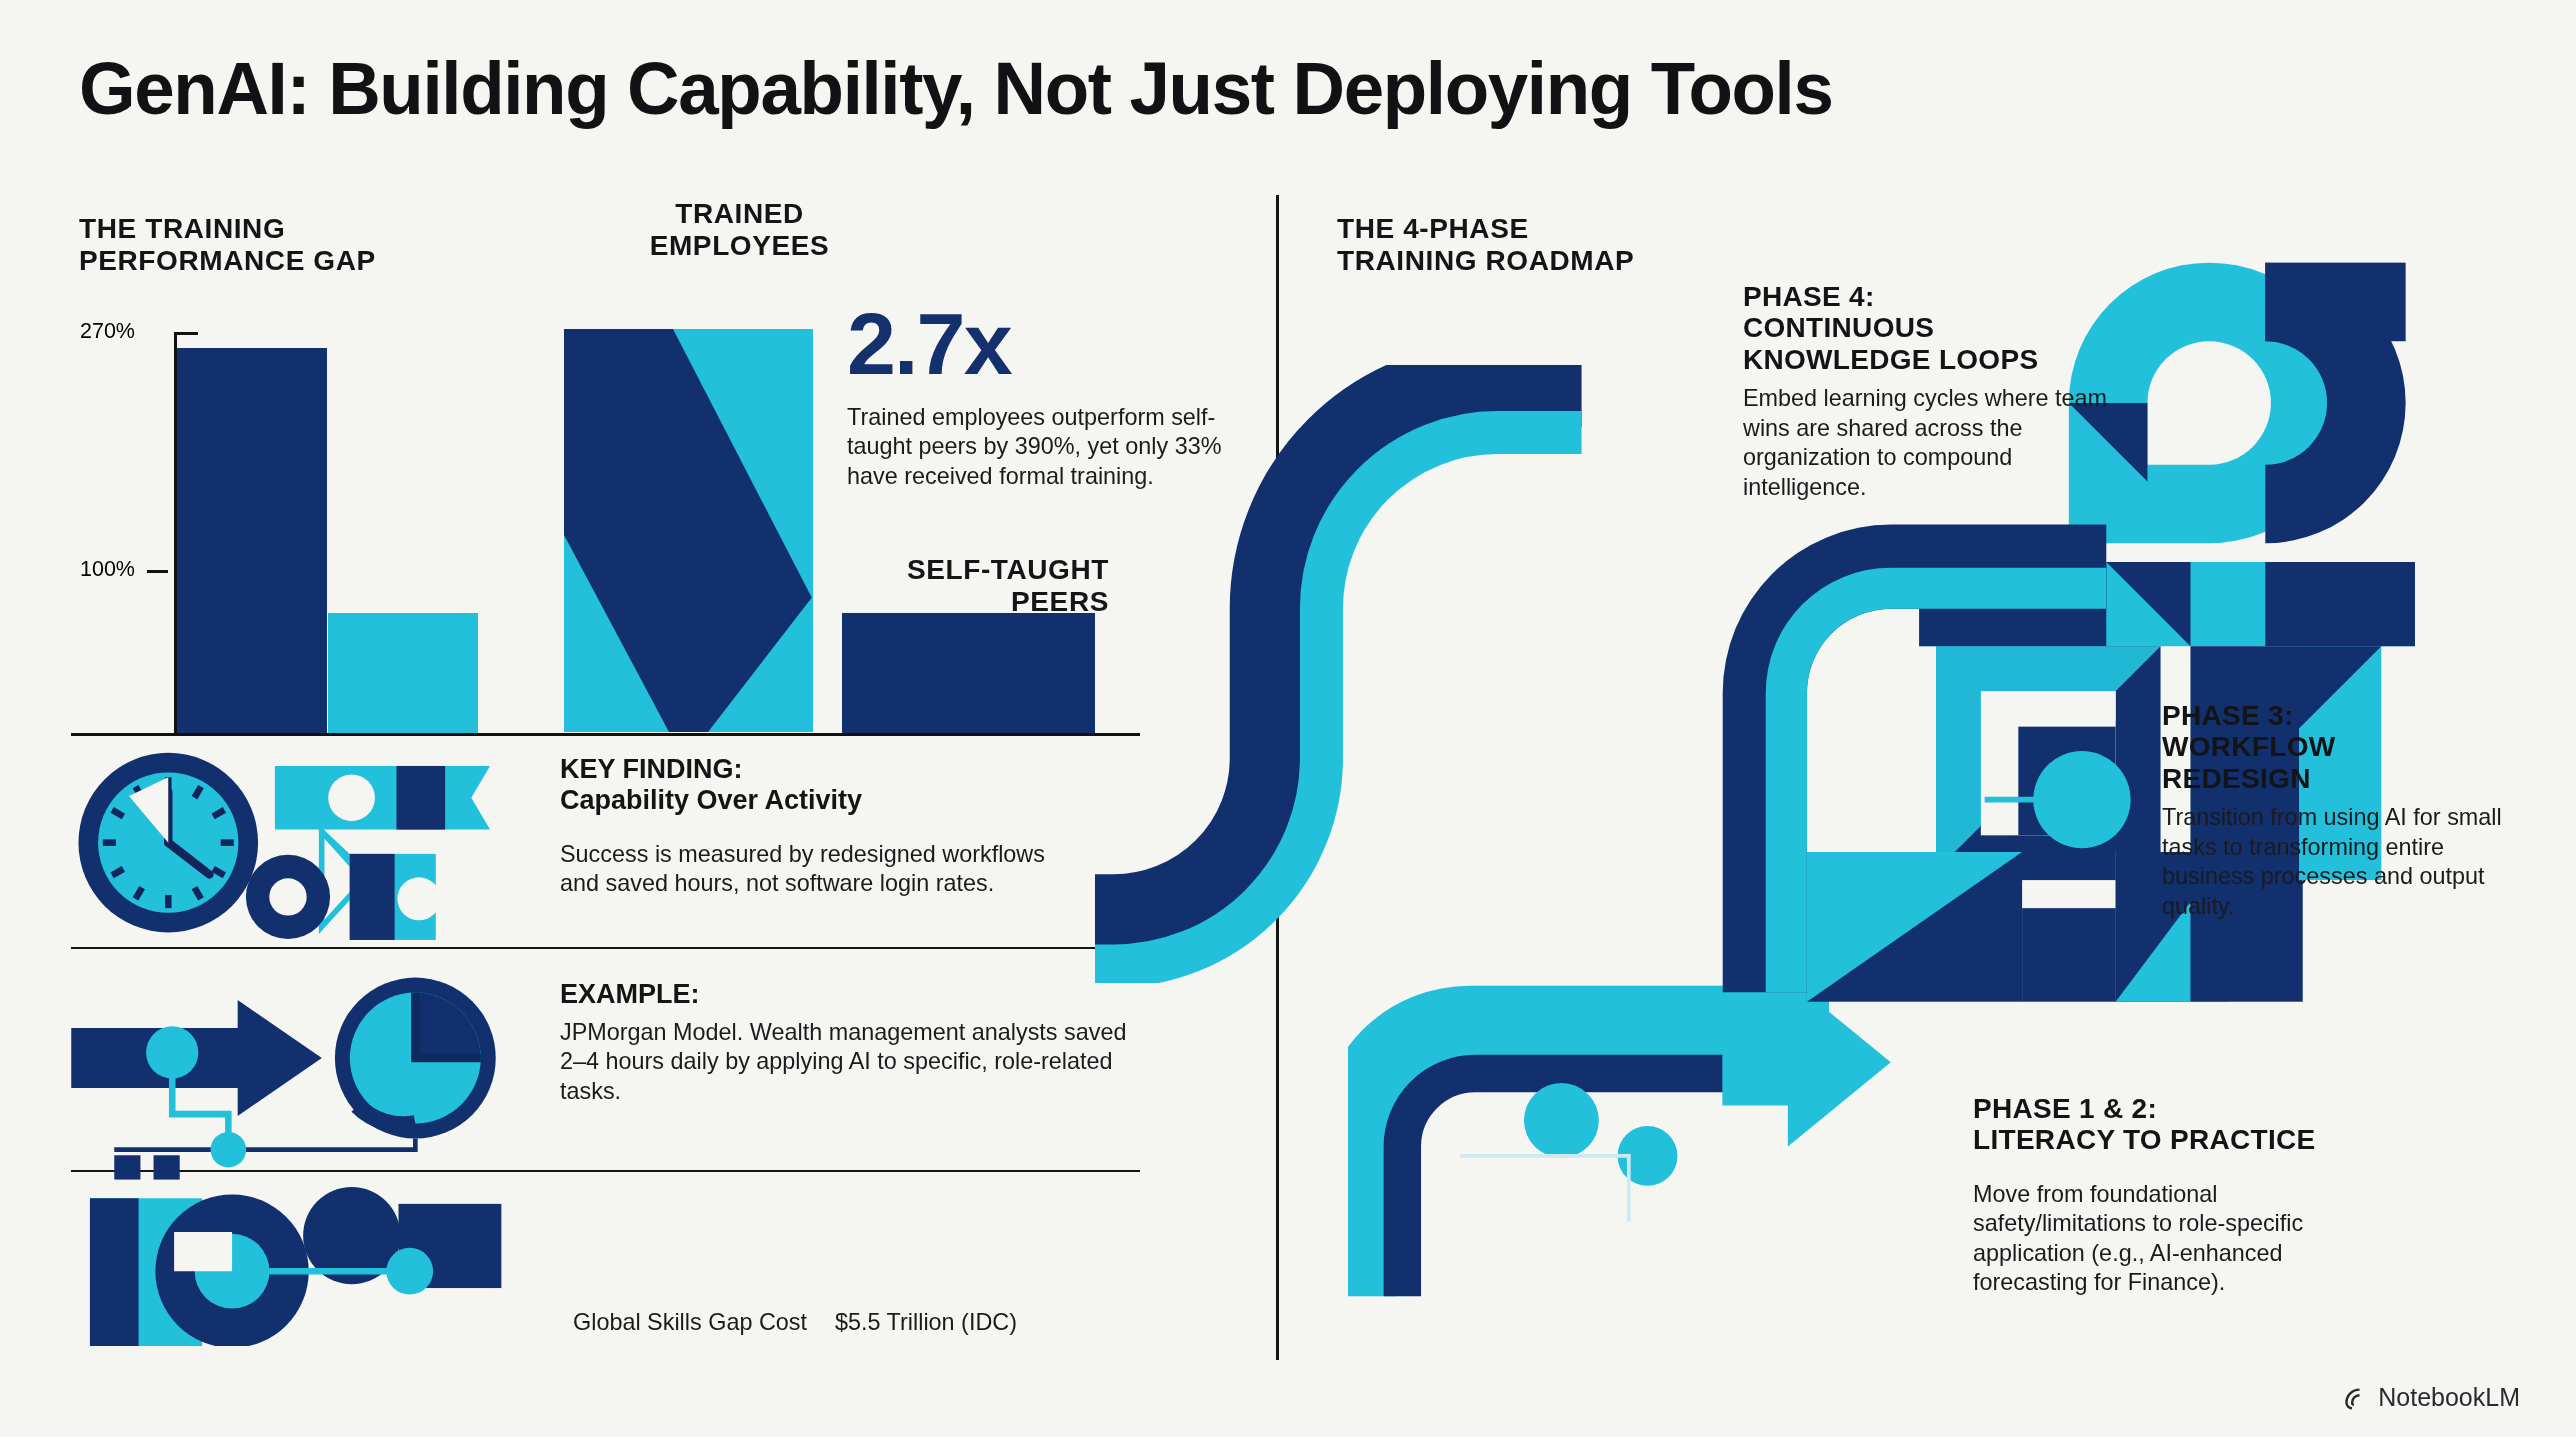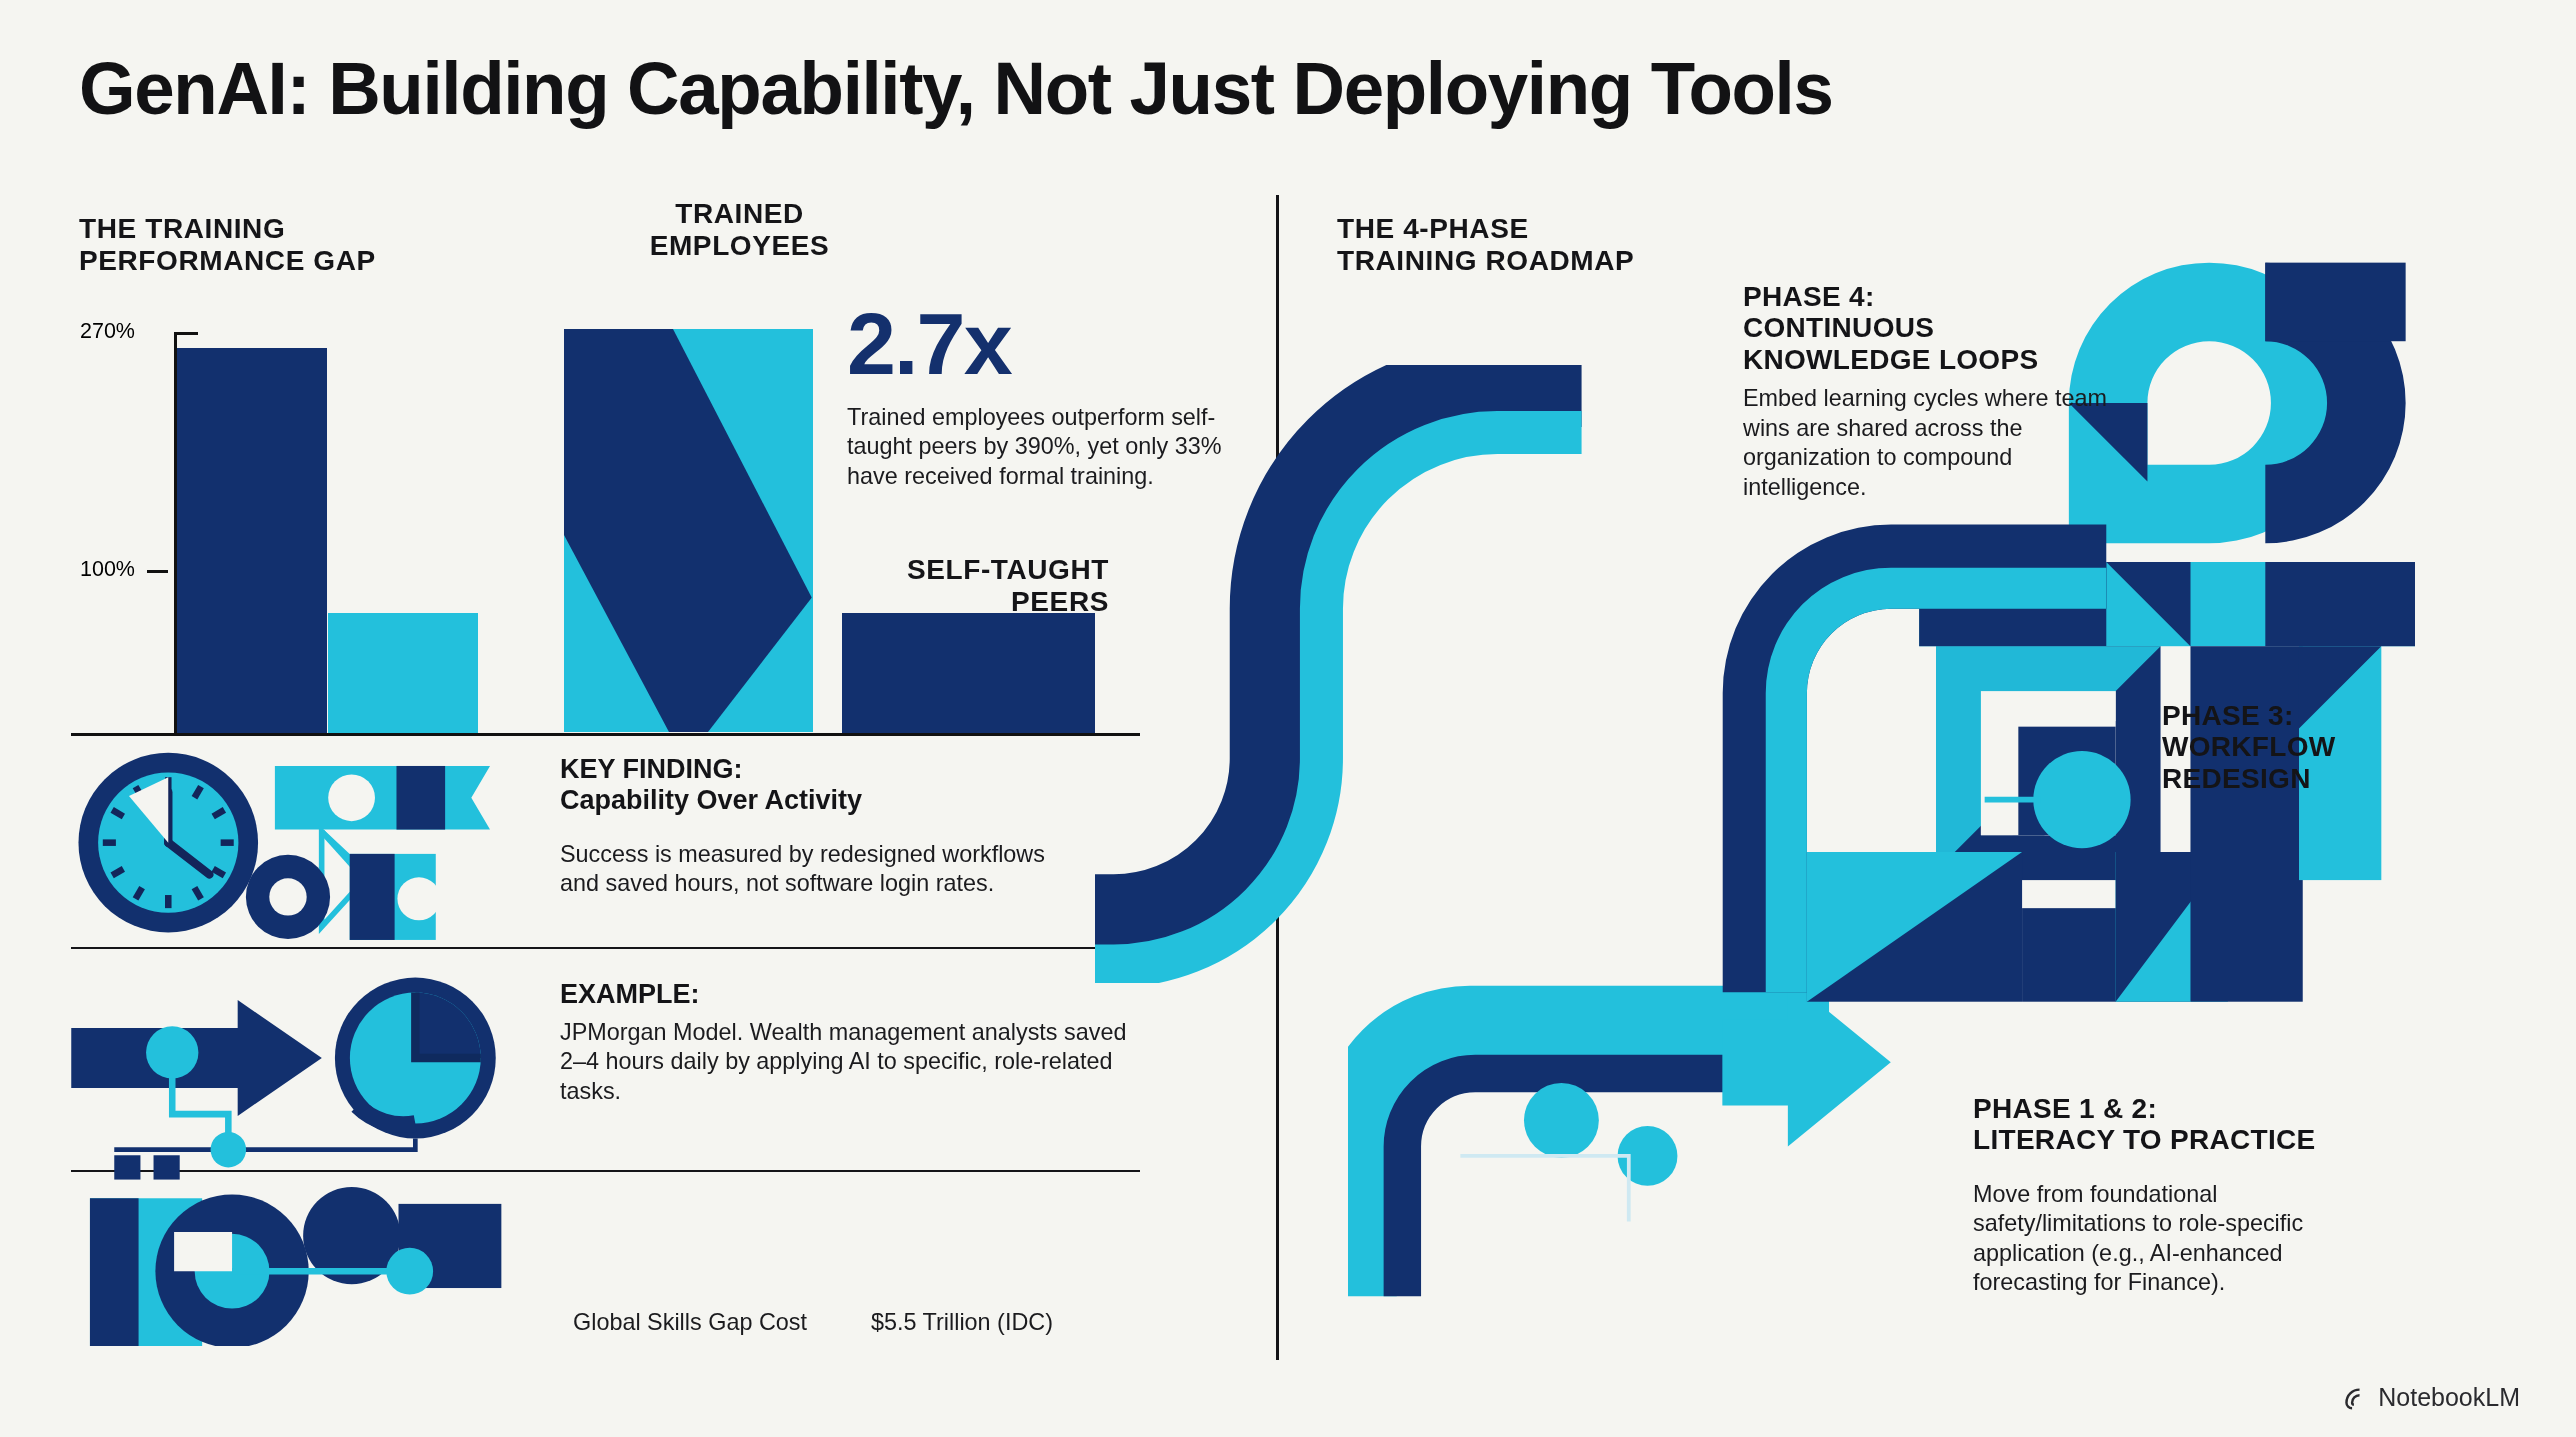--- a/index.html
+++ b/index.html
@@ -96,21 +96,21 @@
   .hrule{position:absolute;background:#151518;height:1.9px;}
   .hrule-1{left:71px;top:947px;width:1069px;}
   .hrule-2{left:71px;top:1170px;width:1069px;}
 
   
   .keyfinding{position:absolute;left:560px;top:754px;width:496px;}
   .example{position:absolute;left:560px;top:979px;width:580px;}
   .footer-row{
     position:absolute;left:573px;top:1309px;width:580px;
     font-size:23.4px;font-weight:500;color:#1b1b1e;
-    display:flex;gap:64px;
+    display:flex;gap:28px;
   }
 
   
   .roadmap-label{position:absolute;left:1337px;top:213px;width:393px;}
   .ph4{position:absolute;left:1743px;top:281px;width:374px;}
   .ph3{position:absolute;left:2162px;top:700px;width:346px;}
   .ph12{position:absolute;left:1973px;top:1093px;width:403px;}
   .ph-body{margin-top:9.4px;}
   .ph12-body{margin-top:24px;}
 
@@ -327,20 +327,21 @@
     <div class="phase-head">PHASE 4:</div>
     <div class="phase-head">CONTINUOUS</div>
     <div class="phase-head">KNOWLEDGE LOOPS</div>
     <div class="body-txt ph-body">Embed learning cycles where team wins are shared across the organization to compound intelligence.</div>
   </div>
 
   <div class="ph3">
     <div class="phase-head">PHASE 3:</div>
     <div class="phase-head">WORKFLOW</div>
     <div class="phase-head">REDESIGN</div>
+    <div class="body-txt ph-body">Transition from using AI for small tasks to transforming entire business processes and output quality.</div>
   </div>
 
   <div class="ph12">
     <div class="phase-head">PHASE 1 &amp; 2:</div>
     <div class="phase-head">LITERACY TO PRACTICE</div>
     <div class="body-txt ph12-body">Move from foundational safety/limitations to role-specific application (e.g., AI-enhanced forecasting for Finance).</div>
   </div>
 
   <div class="watermark">
     <span>

